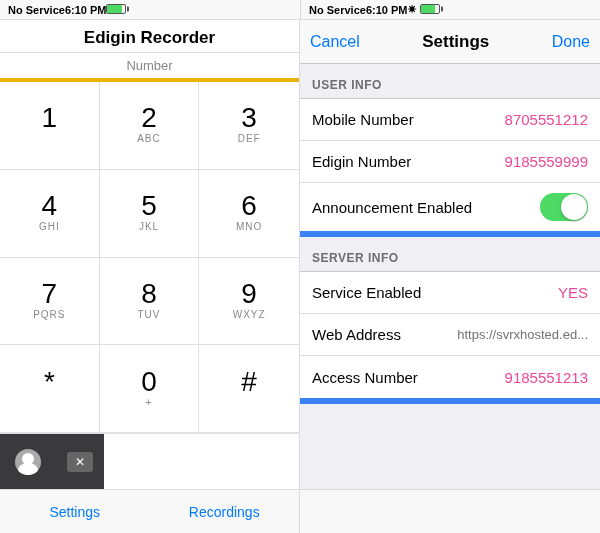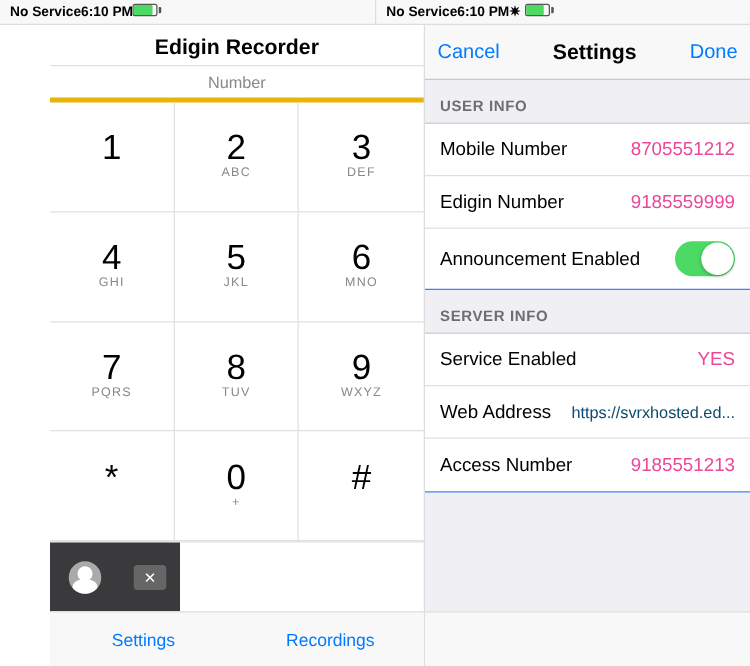--- a/index.html
+++ b/index.html
@@ -42,21 +42,20 @@
       width: 2px; height: 5px; background: #555; border-radius: 0 1px 1px 0;
     }
     .battery-fill { height: 100%; background: #4cd964; border-radius: 1px; }
     .battery-fill.charging { background: #4cd964; }
 
     
     .main-content {
       display: flex;
       flex: 1;
       overflow: hidden;
-      margin-left: 40px;
     }
 
     
     .left-panel {
       width: 300px;
       flex-shrink: 0;
       display: flex;
       flex-direction: column;
       background: #fff;
       border-right: 1px solid #ddd;
@@ -237,42 +236,42 @@
     .settings-section-header {
       padding: 14px 12px 6px;
       font-size: 12px;
       font-weight: 700;
       color: #6d6d72;
       letter-spacing: 0.5px;
     }
     .settings-group {
       background: #fff;
       border-top: 1px solid #c8c8cc;
-      border-bottom: 1px solid #3b82f6;
+      border-bottom: 6px solid #3b82f6;
       margin-bottom: 0;
     }
     .settings-row {
       display: flex;
       align-items: center;
       justify-content: space-between;
       padding: 10px 12px;
       border-bottom: 1px solid #e0e0e0;
       min-height: 42px;
     }
     .settings-row:last-child { border-bottom: none; }
     .settings-row-label {
       font-size: 15px;
       color: #000;
     }
     .settings-row-value {
       font-size: 15px;
       color: #ec4899;
     }
     .settings-row-value.link {
-      color: #0c4a6e;
+      color: #737373;
       font-size: 13px;
     }
 
     
     .toggle {
       width: 48px;
       height: 28px;
       border-radius: 14px;
       background: #4cd964;
       position: relative;

